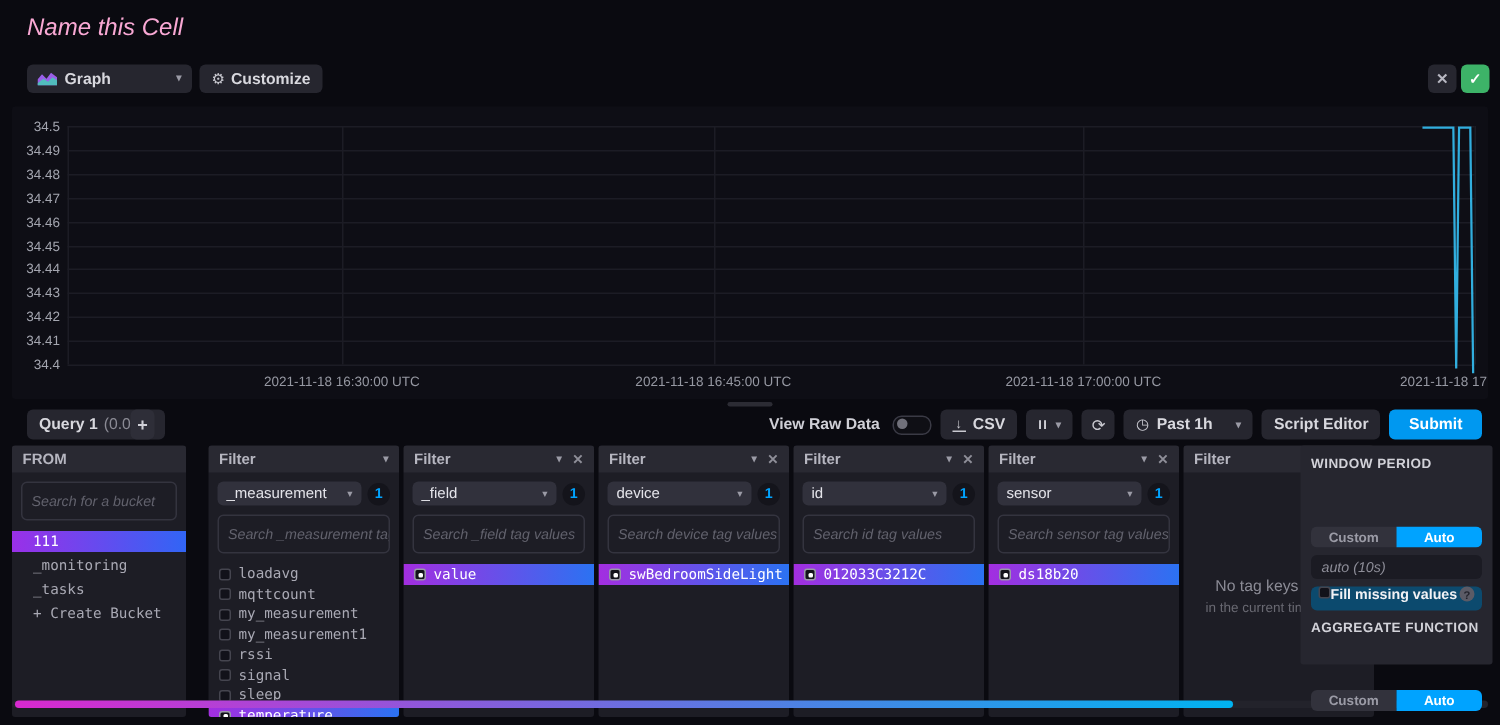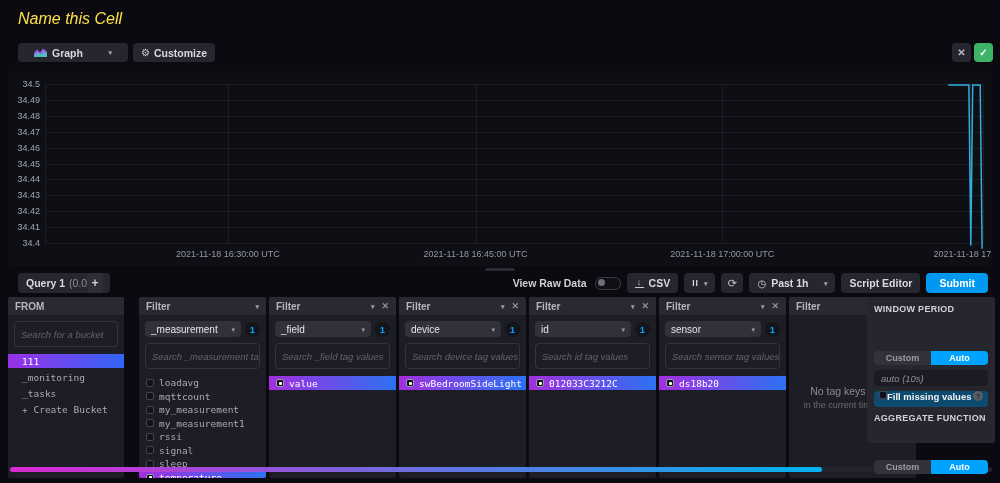--- a/index.html
+++ b/index.html
@@ -4,24 +4,24 @@
 <style>
   html,body{margin:0;padding:0;}
   body{
     width:1000px;height:483px;position:relative;overflow:hidden;
     background:#0a0a10;color:#d4d4da;
     font-family:"Liberation Sans",sans-serif;
     -webkit-font-smoothing:antialiased;
   }
   .abs{position:absolute;}
   
-  .cell-title{left:18px;top:10px;font-style:italic;font-size:16px;color:#fde047;}
+  .cell-title{left:18px;top:10px;font-style:italic;font-size:16px;color:#f9a8d4;}
   .btn{background:#26262f;border-radius:4px;display:flex;align-items:center;
        font-size:10.5px;font-weight:bold;color:#d8d8de;box-sizing:border-box;cursor:default;}
-  .viewtype{left:18px;top:43px;width:110px;height:19px;padding:0 16px;gap:5px;}
+  .viewtype{left:18px;top:43px;width:110px;height:19px;padding:0 7px;gap:5px;}
   .viewtype .caret{margin-left:auto;}
   .caret{font-size:7px;color:#9b9ba6;line-height:1;}
   .customize{left:133px;top:43px;height:19px;padding:0 8px;gap:4px;}
   .gear{font-size:10px;color:#c9c9d0;font-weight:normal;}
   .close-btn{left:952px;top:43px;width:19px;height:19px;justify-content:center;color:#b8b8c2;font-size:10px;}
   .confirm-btn{left:974px;top:43px;width:19px;height:19px;justify-content:center;background:#3db368;color:#fff;font-size:10px;}
   
   .chart-panel{left:8px;top:71px;width:984px;height:195px;background:#0e0e15;border-radius:2px;overflow:hidden;}
   .ylab{position:absolute;width:32px;text-align:right;font-size:9px;color:#a4a6b0;transform:translateY(-50%);}
   .gridh{position:absolute;left:37px;width:938px;height:1px;background:#1c1c25;}

